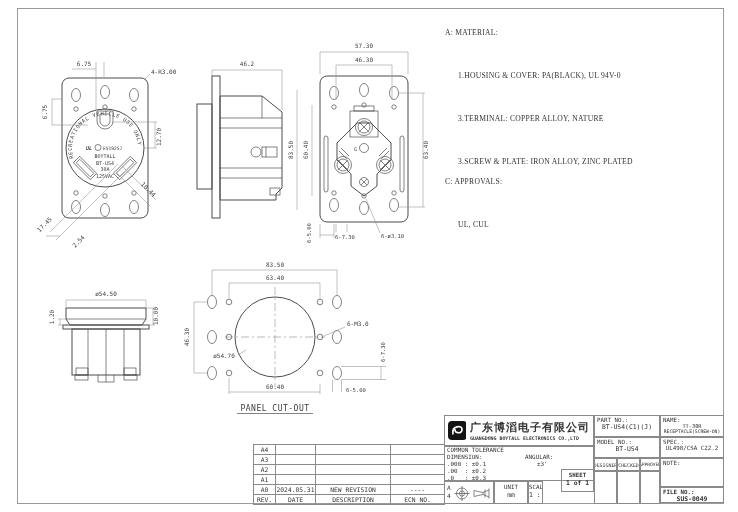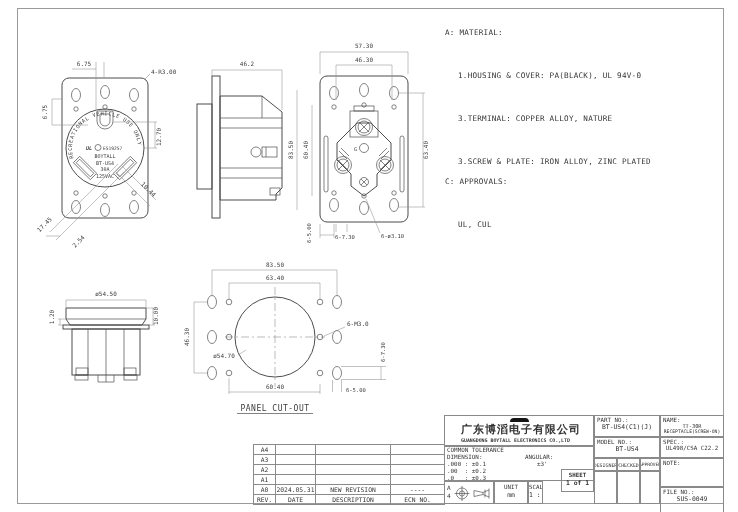--- a/index.html
+++ b/index.html
@@ -10,37 +10,37 @@
   svg.drawing .obj  { stroke:#4d4d4d; stroke-width:1;   fill:none; }
   svg.drawing .obj2 { stroke:#4d4d4d; stroke-width:0.7; fill:none; }
   svg.drawing .dim  { stroke:#8f8f8f; stroke-width:0.55; fill:none; }
   svg.drawing .ctr  { stroke:#8f8f8f; stroke-width:0.6; fill:none; stroke-dasharray:8 3 2 3; }
   svg.drawing text  { fill:#3c3c3c; font-family:"DejaVu Sans Mono", monospace; }
 
   
   .spec { position:absolute; left:445px; top:27px; width:278px; }
   .spec-title { font-family:"DejaVu Serif", serif; font-style:italic; font-weight:bold;
                 font-size:12.5px; letter-spacing:0.8px; text-decoration:underline; margin-bottom:9px; }
-  .spec-sec { margin-bottom:9px; }
+  .spec-sec { margin-bottom:9px;font-family:Liberation Serif, serif; }
   .spec-h { font-size:7.6px; letter-spacing:0.25px; line-height:11px; white-space:pre; }
   .spec-l { font-size:7.6px; letter-spacing:0.25px; line-height:11px; padding-left:13px; white-space:pre;margin-top:32px; }
 
   
   table.rev { position:absolute; left:253px; top:444px; width:191px; height:60px;
               border-collapse:collapse; table-layout:fixed; }
   table.rev td { border:1px solid #8a8a8a; font-size:6.3px; text-align:center; padding:0;
                  white-space:nowrap; overflow:hidden; height:10px; }
 
   
   .tblock { position:absolute; left:444px; top:415px; width:280px; height:89px; }
   .cell { position:absolute; border:1px solid #8a8a8a; overflow:hidden; font-size:6px; }
   .lbl { font-size:5.8px; padding:1px 0 0 2px; white-space:nowrap; }
   .val { font-size:6.4px; text-align:center; white-space:nowrap; }
   .cell-center { display:flex; align-items:center; justify-content:center; text-align:center; }
-  .company { display:flex; align-items:center; padding:2px 3px;flex-direction:column; }
+  .company { display:flex; align-items:center; padding:2px 3px; }
   .company-names { margin-left:4px; }
   .company-cn { font-size:11px; font-weight:bold; letter-spacing:1px; white-space:nowrap; }
   .company-en { font-size:4.9px; font-weight:bold; white-space:nowrap; }
   .tol-line { font-size:5.9px; white-space:pre; line-height:7px; padding-left:2px; }
   .tol-head { display:flex; }
   .sheetcell .lbl{ text-align:center; padding:2px 0 0 0; }
   .sheetcell .val{ padding-top:1px; }
 </style>
 </head>
 <body>
@@ -432,17 +432,17 @@
   </div>
   <div class="cell cell-center" style="left:196px;top:43px;width:20px;height:13px;font-size:4.6px;">
     <span>APPROVED</span>
   </div>
   <div class="cell" style="left:150px;top:56px;width:23px;height:33px;"></div>
   <div class="cell" style="left:173px;top:56px;width:23px;height:33px;"></div>
   <div class="cell" style="left:196px;top:56px;width:20px;height:33px;"></div>
   <div class="cell" style="left:216px;top:43px;width:64px;height:29px;">
     <div class="lbl">NOTE:</div>
   </div>
-  <div class="cell" style="left:216px;top:72px;width:64px;height:26px;">
+  <div class="cell" style="left:216px;top:72px;width:64px;height:16px;font-weight:bold;">
     <div class="lbl">FILE NO.:</div>
     <div class="val">SUS-0049</div>
   </div>
 </div>
 
 </body></html>

